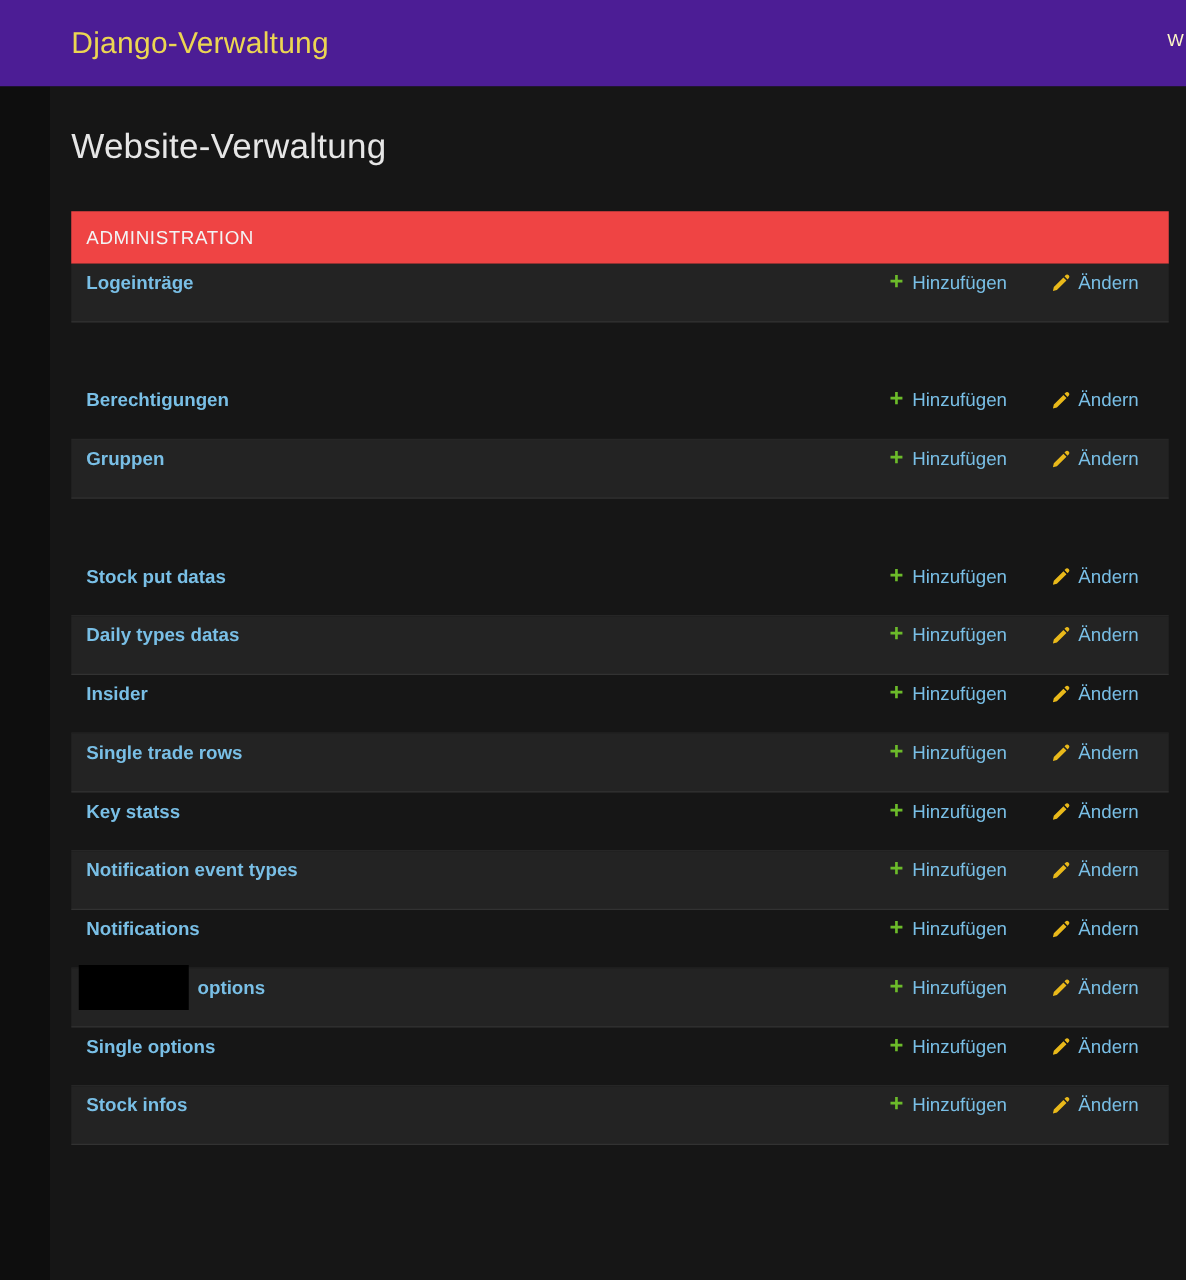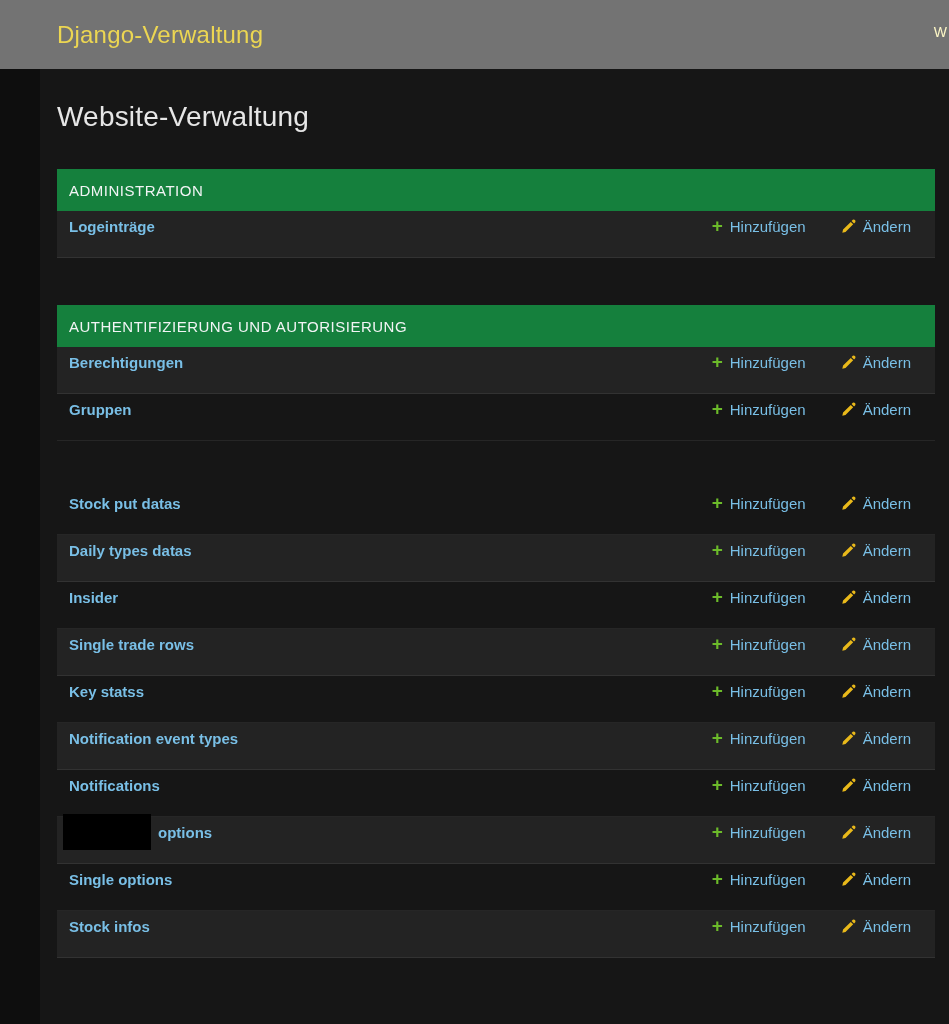--- a/index.html
+++ b/index.html
@@ -7,21 +7,21 @@
   body {
     background:#0e0e0e;
     font-family:"Liberation Sans","DejaVu Sans",sans-serif;
     -webkit-font-smoothing:antialiased;
   }
 
   
   #header {
     position:relative;
     width:949px; height:69px;
-    background:#737373;
+    background:#4c1d95;
     display:flex; align-items:center;
     padding-left:57px;
     overflow:hidden;
   }
   #site-name {
     color:#ecd652;
     font-size:24px;
     font-weight:400;
     text-decoration:none;
     letter-spacing:0.2px;
@@ -50,21 +50,21 @@
     letter-spacing:0.2px;
   }
 
   
   .module {
     width:878px;
     margin-bottom:47px;
   }
   .module-caption {
     height:42px;
-    background:#15803d;
+    background:#ef4444;
     color:#f2f4f5;
     font-size:15px;
     font-weight:500;
     letter-spacing:0.5px;
     display:flex; align-items:center;
     padding-left:12px;
   }
   .model-row {
     height:47px;
     display:flex; align-items:center;
@@ -136,21 +136,20 @@
             <svg class="pencil-svg" viewBox="0 0 16 16">
               <path fill="#e9b91a" d="M12.6 0.9a1.9 1.9 0 0 1 2.6 2.6l-1.3 1.3-2.6-2.6zM10.4 3.1l2.6 2.6-8.2 8.2-3.4 0.8 0.8-3.4z"></path>
             </svg>
             <span>Ändern</span>
           </a>
         </span>
     </div>
   </div>
 
   <div class="module">
-    <div class="module-caption">AUTHENTIFIZIERUNG UND AUTORISIERUNG</div>
     <div class="model-row">
       <a class="model-link" href="#">Berechtigungen</a>
       <span class="action-add">
           <a class="action-link" href="#">
             <span class="plus-glyph">+</span>
             <span>Hinzufügen</span>
           </a>
         </span>
       <span class="action-change">
           <a class="action-link" href="#">

